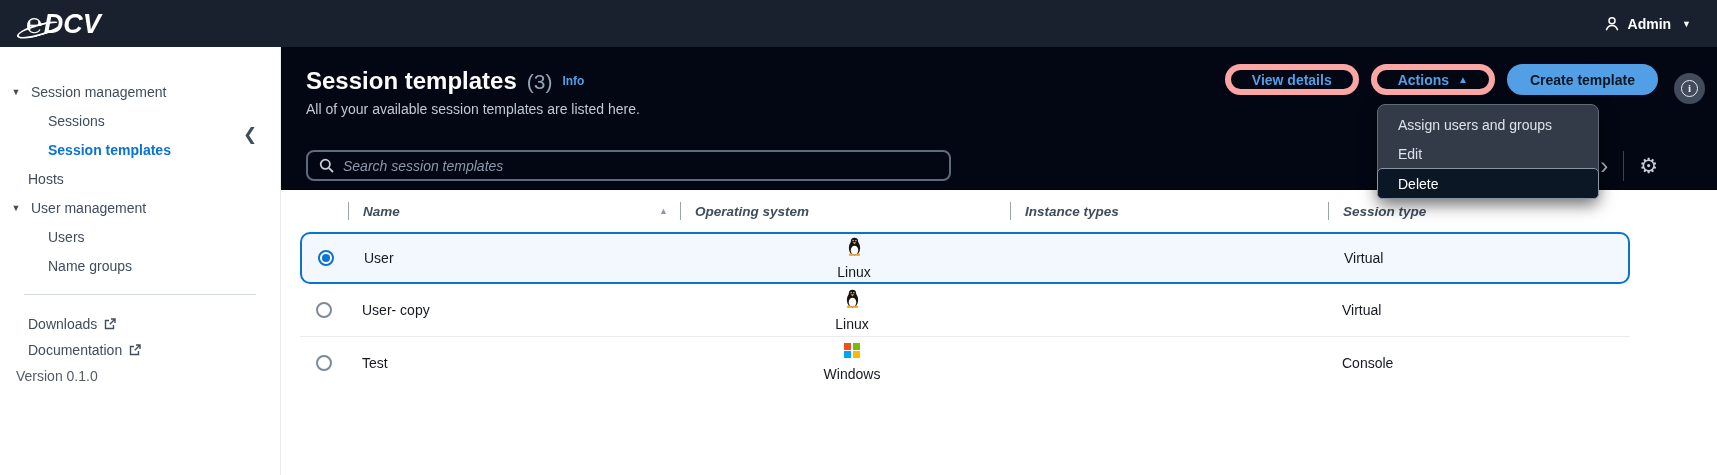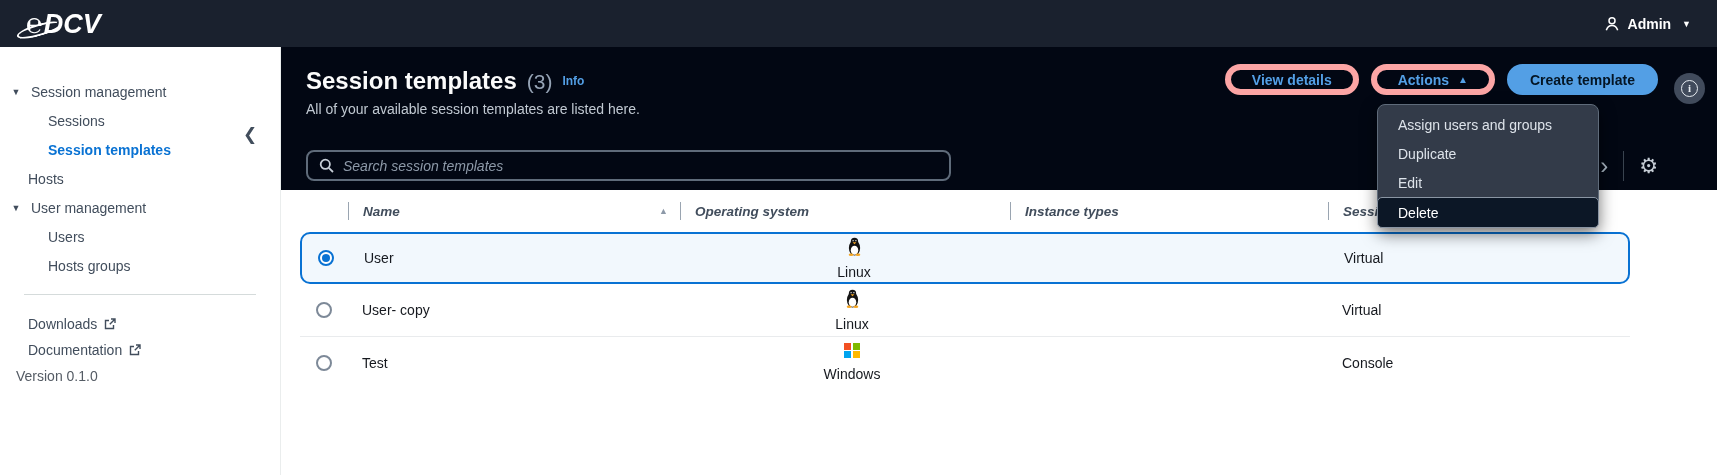--- a/index.html
+++ b/index.html
@@ -185,21 +185,21 @@
     <span>Hosts</span>
   </div>
   <div class="side-row">
     <span class="side-caret">▼</span>
     <span>User management</span>
   </div>
   <div class="side-child">
     <span>Users</span>
   </div>
   <div class="side-child">
-    <span>Hosts groups</span>
+    <span>Name groups</span>
   </div>
 
   <div class="side-divider"></div>
 
   <div class="side-link">
     <span>Downloads</span>
     <svg class="ext-icon" width="12" height="12" viewBox="0 0 12 12">
       <path d="M5 2.5H1.5v8h8V7" fill="none" stroke="#414d5c" stroke-width="1.4"></path>
       <path d="M7 1h4v4M11 1L5.8 6.2" fill="none" stroke="#414d5c" stroke-width="1.4"></path>
     </svg>
@@ -335,21 +335,18 @@
       <div class="cell">Console</div>
     </div>
   </div>
 </section>
 
 <div class="actions-menu">
   <div class="menu-item">
     <span>Assign users and groups</span>
   </div>
   <div class="menu-item">
-    <span>Duplicate</span>
-  </div>
-  <div class="menu-item">
     <span>Edit</span>
   </div>
   <div class="menu-item menu-item-active">
     <span>Delete</span>
   </div>
 </div>
 
 </body></html>

